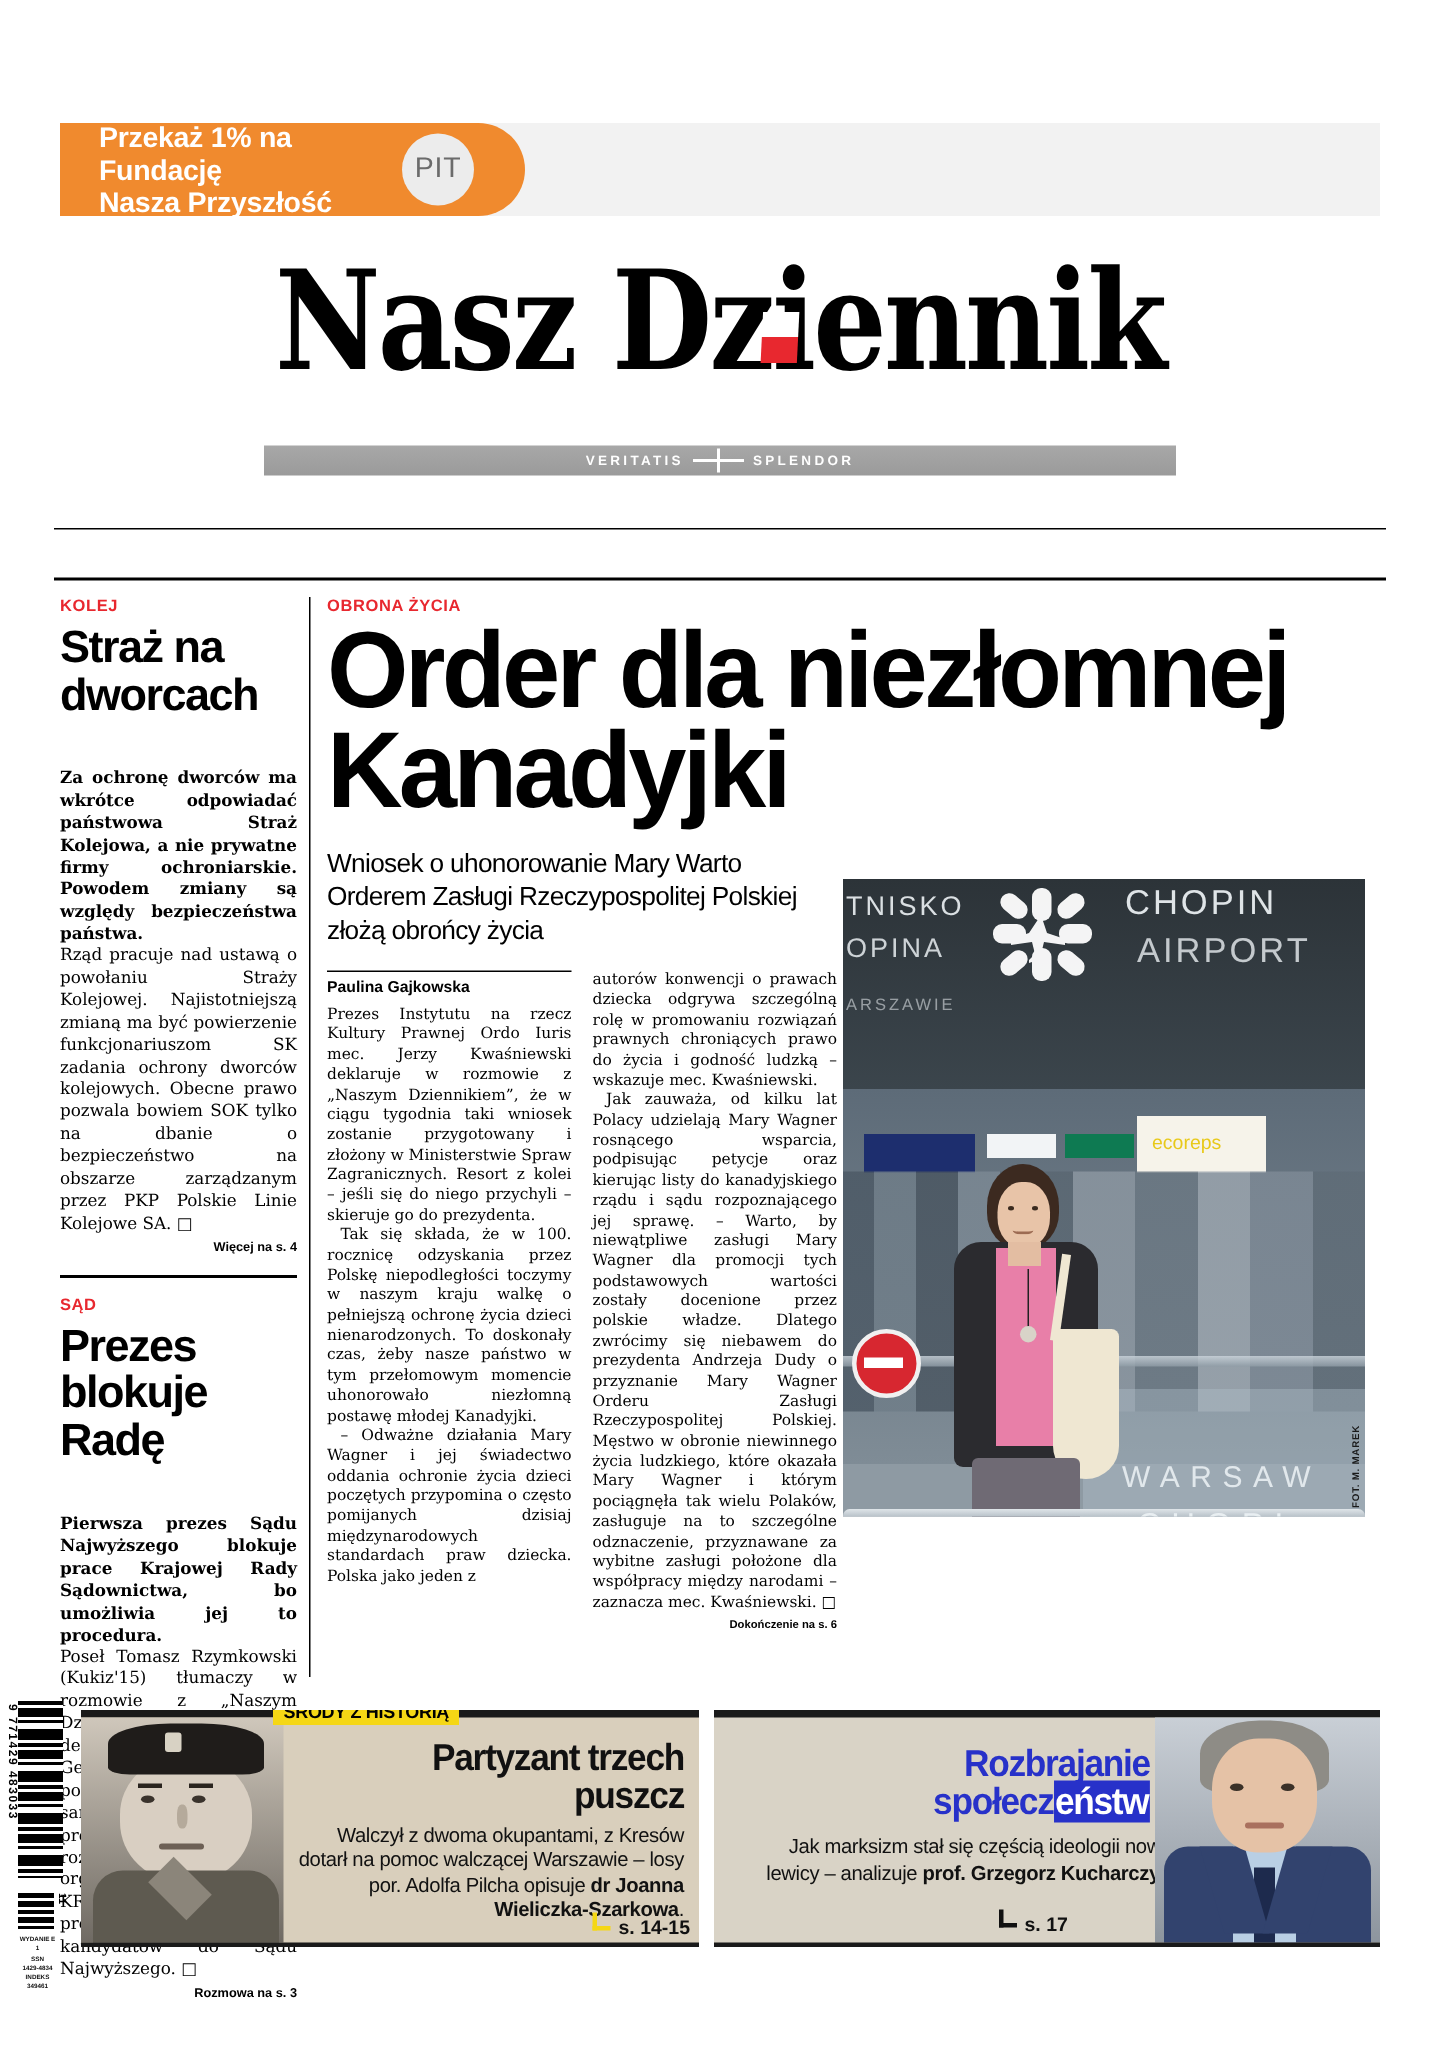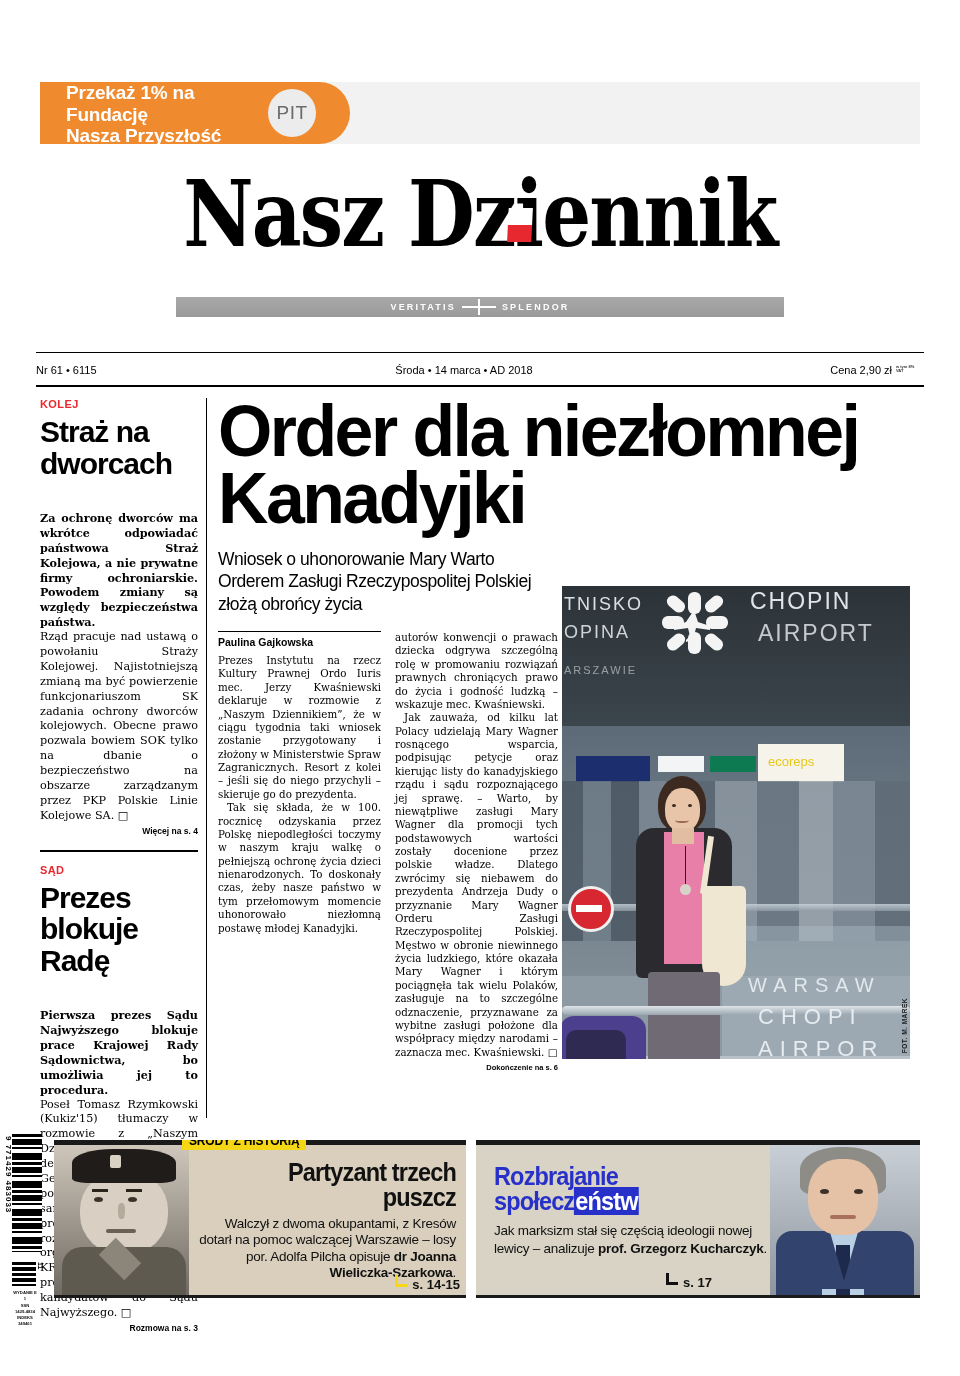--- a/index.html
+++ b/index.html
@@ -144,21 +144,21 @@
   }
   .col-body p{margin:0;text-indent:9px;}
   .col-body p.noind{text-indent:0;}
   .contref{
     font-size:7.5px;font-weight:bold;font-family:"Liberation Sans",sans-serif;
     display:inline;
   }
 
   
   .photo{
-    position:absolute;left:562px;top:586px;width:348px;height:473px;
+    position:absolute;left:562px;top:586px;width:348px;height:425px;
     overflow:hidden;background:#8e9aa3;
   }
   .ph-band-top{
     position:absolute;left:0;top:0;width:100%;height:140px;
     background:linear-gradient(#2c3338,#3b454c);
   }
   .ph-sign{
     position:absolute;color:#e9eef1;font-weight:normal;
     font-family:"Liberation Sans",sans-serif;letter-spacing:2px;
   }
@@ -262,21 +262,21 @@
     letter-spacing:.5px;
   }
 
   
   .promo-left{
     position:absolute;left:54px;top:1140px;width:412px;height:158px;
     background:#d9cfbc;overflow:hidden;
   }
   .promo-right{
     position:absolute;left:476px;top:1140px;width:444px;height:158px;
-    background:#d9d3c6;overflow:hidden;
+    background:#d9d3c6;overflow:hidden;text-align:right;
   }
   .promo-rule{position:absolute;left:0;top:0;width:100%;height:5px;background:#1a1a1a;}
   .promo-rule-bot{position:absolute;left:0;bottom:0;width:100%;height:3px;background:#1a1a1a;}
   .promo-tag{
     position:absolute;left:128px;top:-8px;background:#f5d715;color:#000;
     font-size:12px;font-weight:bold;padding:2px 7px;letter-spacing:-0.2px;z-index:5;
   }
   .pl-photo{
     position:absolute;left:0;top:5px;width:135px;height:150px;
     background:linear-gradient(#cfc7bb,#6f6a63);overflow:hidden;
@@ -385,29 +385,20 @@
       <span class="flagmark"></span>
     </div>
   </div>
   <div class="veritatis-bar">
     <span class="vt">VERITATIS</span>
     <span class="vt-sep"></span>
     <span class="vt">SPLENDOR</span>
   </div>
 
   <div class="inforule-top"></div>
-  <div class="infobar">
-    <div class="info-left">Nr 61 • 6115</div>
-    <div class="info-mid">Środa  •  14 marca  •  AD 2018</div>
-    <div class="info-right">
-      <span>Cena 2,90 zł</span>
-      <span class="vat-mark">w tym
-8% VAT</span>
-    </div>
-  </div>
   <div class="inforule-bot"></div>
 
   <div class="sidebar">
 
     <div>
       <div class="kicker">KOLEJ</div>
       <div class="side-head">Straż na dworcach</div>
       <div class="side-lead">Za ochronę dworców ma wkrótce odpowiadać państwowa Straż Kolejowa, a nie prywatne firmy ochroniarskie. Powodem zmiany są względy bezpieczeństwa państwa.</div>
       <div class="side-body">Rząd pracuje nad ustawą o powołaniu Straży Kolejowej. Najistotniejszą zmianą ma być powierzenie funkcjonariuszom SK zadania ochrony dworców kolejowych. Obecne prawo pozwala bowiem SOK tylko na dbanie o bezpieczeństwo na obszarze zarządzanym przez PKP Polskie Linie Kolejowe SA. □</div>
       <div class="ref">Więcej na s. 4</div>
@@ -420,32 +411,34 @@
       <div class="side-head">Prezes blokuje Radę</div>
       <div class="side-lead">Pierwsza prezes Sądu Najwyższego blokuje prace Krajowej Rady Sądownictwa, bo umożliwia jej to procedura.</div>
       <div class="side-body">Poseł Tomasz Rzymkowski (Kukiz'15) tłumaczy w rozmowie z „Naszym Dziennikiem”, że bez decyzji Małgorzaty Gersdorf nie można zwołać posiedzenia KRS, a tym samym dokonać wyboru prezydium KRS i normalnie rozpocząć prac tego organu. Z kolei tylko nowa KRS może zgłaszać prezydentowi nowych kandydatów do Sądu Najwyższego. □</div>
       <div class="ref">Rozmowa na s. 3</div>
     </div>
 
   </div>
   <div class="vrule"></div>
 
   <div class="main">
+    <div class="main-kicker">OBRONA ŻYCIA</div>
     <div class="main-head">Order dla niezłomnej Kanadyjki</div>
 
     <div class="main-lower">
       <div class="text-area">
         <div class="sub-head">Wniosek o uhonorowanie Mary Warto Orderem Zasługi Rzeczypospolitej Polskiej złożą obrońcy życia</div>
         <div class="cols">
           <div class="col">
             <div class="byline-rule"></div>
             <div class="byline">Paulina Gajkowska</div>
             <div class="col-body">
               <p class="noind">Prezes Instytutu na rzecz Kultury Prawnej Ordo Iuris mec. Jerzy Kwaśniewski deklaruje w rozmowie z „Naszym Dziennikiem”, że w ciągu tygodnia taki wniosek zostanie przygotowany i złożony w Ministerstwie Spraw Zagranicznych. Resort z kolei – jeśli się do niego przychyli – skieruje go do prezydenta.</p>
               <p>Tak się składa, że w 100. rocznicę odzyskania przez Polskę niepodległości toczymy w naszym kraju walkę o pełniejszą ochronę życia dzieci nienarodzonych. To doskonały czas, żeby nasze państwo w tym przełomowym momencie uhonorowało niezłomną postawę młodej Kanadyjki.</p>
+              <p>– Odważne działania Mary Wagner i jej świadectwo oddania ochronie życia dzieci poczętych przypomina o często pomijanych dzisiaj międzynarodowych standardach praw dziecka. Polska jako jeden z</p>
             </div>
           </div>
           <div class="col">
             <div class="col-body">
               <p class="noind">autorów konwencji o prawach dziecka odgrywa szczególną rolę w promowaniu rozwiązań prawnych chroniących prawo do życia i godność ludzką – wskazuje mec. Kwaśniewski.</p>
               <p>Jak zauważa, od kilku lat Polacy udzielają Mary Wagner rosnącego wsparcia, podpisując petycje oraz kierując listy do kanadyjskiego rządu i sądu rozpoznającego jej sprawę. – Warto, by niewątpliwe zasługi Mary Wagner dla promocji tych podstawowych wartości zostały docenione przez polskie władze. Dlatego zwrócimy się niebawem do prezydenta Andrzeja Dudy o przyznanie Mary Wagner Orderu Zasługi Rzeczypospolitej Polskiej. Męstwo w obronie niewinnego życia ludzkiego, które okazała Mary Wagner i którym pociągnęła tak wielu Polaków, zasługuje na to szczególne odznaczenie, przyznawane za wybitne zasługi położone dla współpracy między narodami – zaznacza mec. Kwaśniewski. □</p>
               <p class="noind" style="text-align:right;margin-top:1px;">
                 <span class="contref">Dokończenie na s. 6</span>
               </p>
             </div>

